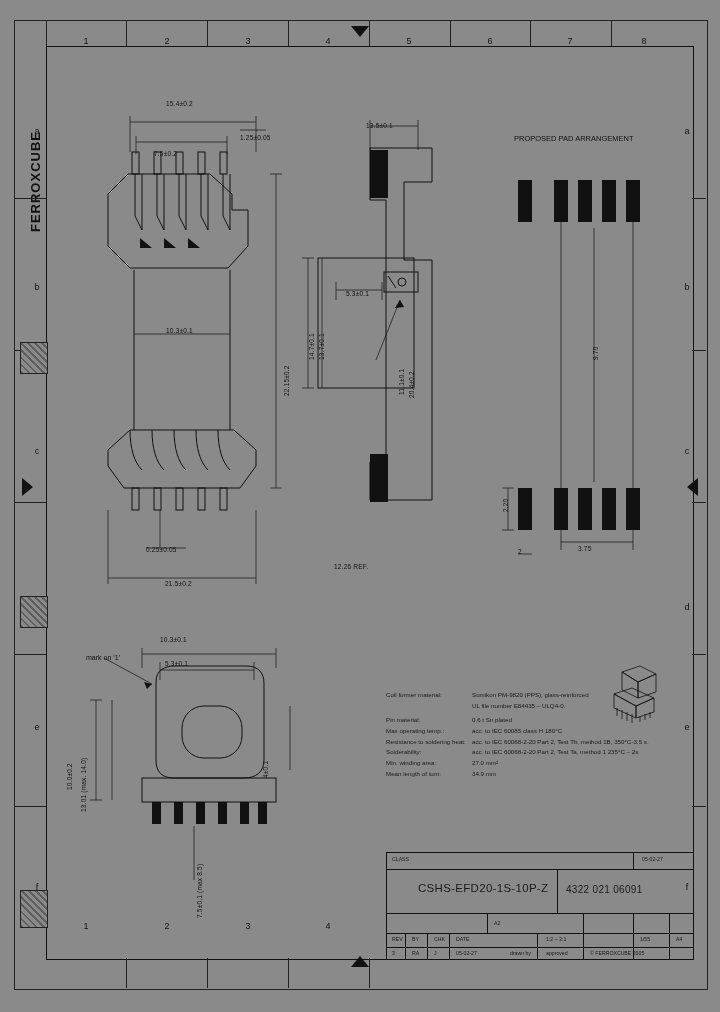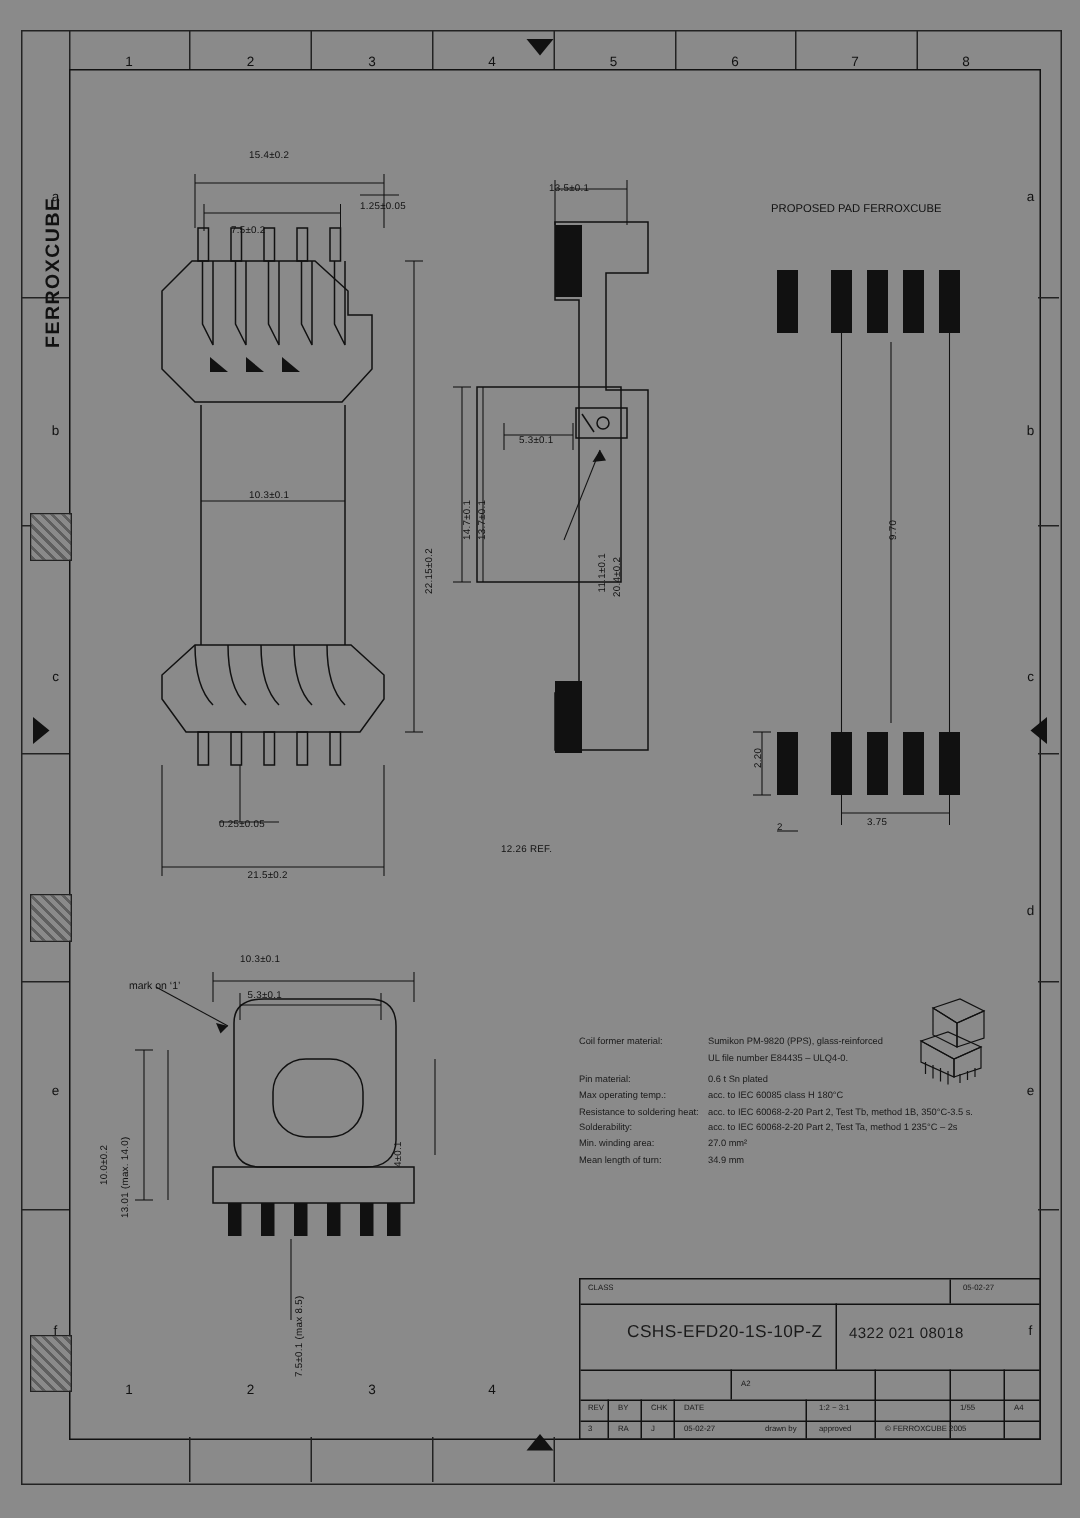--- a/index.html
+++ b/index.html
@@ -277,21 +277,21 @@
     </g>
   </svg>
   <div class="dim" style="left:366px;top:122px;">13.5±0.1</div>
   <div class="dim" style="left:346px;top:290px;">5.3±0.1</div>
   <div class="dim v" style="left:308px;top:360px;transform:rotate(-90deg);">14.7±0.1</div>
   <div class="dim v" style="left:318px;top:360px;transform:rotate(-90deg);">13.7±0.1</div>
   <div class="dim v" style="left:398px;top:395px;transform:rotate(-90deg);">11.1±0.1</div>
   <div class="dim v" style="left:408px;top:398px;transform:rotate(-90deg);">20.4±0.2</div>
   <div class="dim" style="left:334px;top:563px;">12.26 REF.</div>
 
-  <div class="lbl" style="left:514px;top:134px;font-size:7.5px;">PROPOSED PAD FERROXCUBE</div>
+  <div class="lbl" style="left:514px;top:134px;font-size:7.5px;">PROPOSED PAD ARRANGEMENT</div>
   <svg class="ink" style="left:500px;top:170px;" width="170" height="400">
     <g fill="#111" stroke="none">
 
       <rect x="18" y="10" width="14" height="42"></rect>
       <rect x="54" y="10" width="14" height="42"></rect>
       <rect x="78" y="10" width="14" height="42"></rect>
       <rect x="102" y="10" width="14" height="42"></rect>
       <rect x="126" y="10" width="14" height="42"></rect>
 
       <rect x="18" y="318" width="14" height="42"></rect>
@@ -434,21 +434,21 @@
     <div class="line" style="left:100px;top:60px;width:1px;height:20px;"></div>
     <div class="line" style="left:150px;top:80px;width:1px;height:26px;"></div>
     <div class="line" style="left:196px;top:60px;width:1px;height:46px;"></div>
     <div class="line" style="left:246px;top:60px;width:1px;height:46px;"></div>
     <div class="line" style="left:282px;top:60px;width:1px;height:46px;"></div>
 
     <div class="cell tiny" style="left:2px;top:2px;">CLASS</div>
     <div class="cell tiny" style="left:252px;top:2px;">05-02-27</div>
 
     <div class="cell big" style="left:28px;top:28px;">CSHS-EFD20-1S-10P-Z</div>
-    <div class="cell mid" style="left:176px;top:30px;">4322 021 08018</div>
+    <div class="cell mid" style="left:176px;top:30px;">4322 021 06091</div>
 
     <div class="cell tiny" style="left:2px;top:82px;">REV</div>
     <div class="cell tiny" style="left:22px;top:82px;">BY</div>
     <div class="cell tiny" style="left:44px;top:82px;">CHK</div>
     <div class="cell tiny" style="left:66px;top:82px;">DATE</div>
 
     <div class="cell tiny" style="left:2px;top:96px;">3</div>
     <div class="cell tiny" style="left:22px;top:96px;">RA</div>
     <div class="cell tiny" style="left:44px;top:96px;">J</div>
     <div class="cell tiny" style="left:66px;top:96px;">05-02-27</div>

